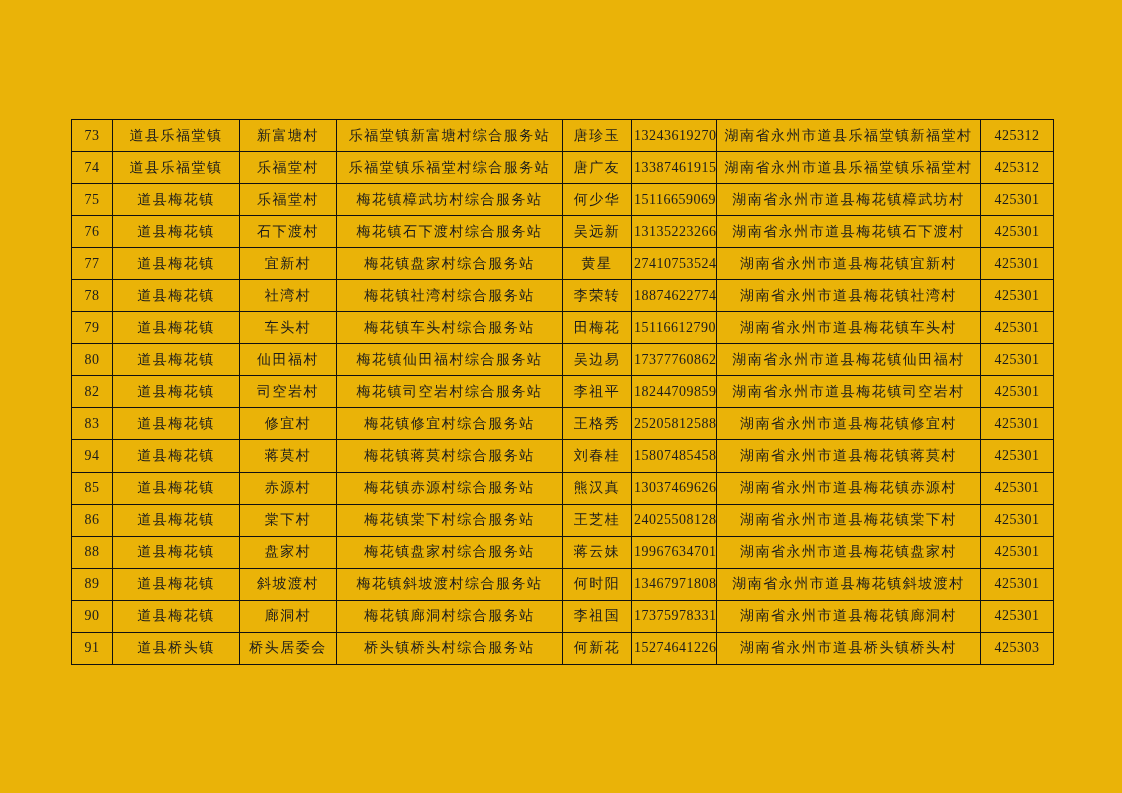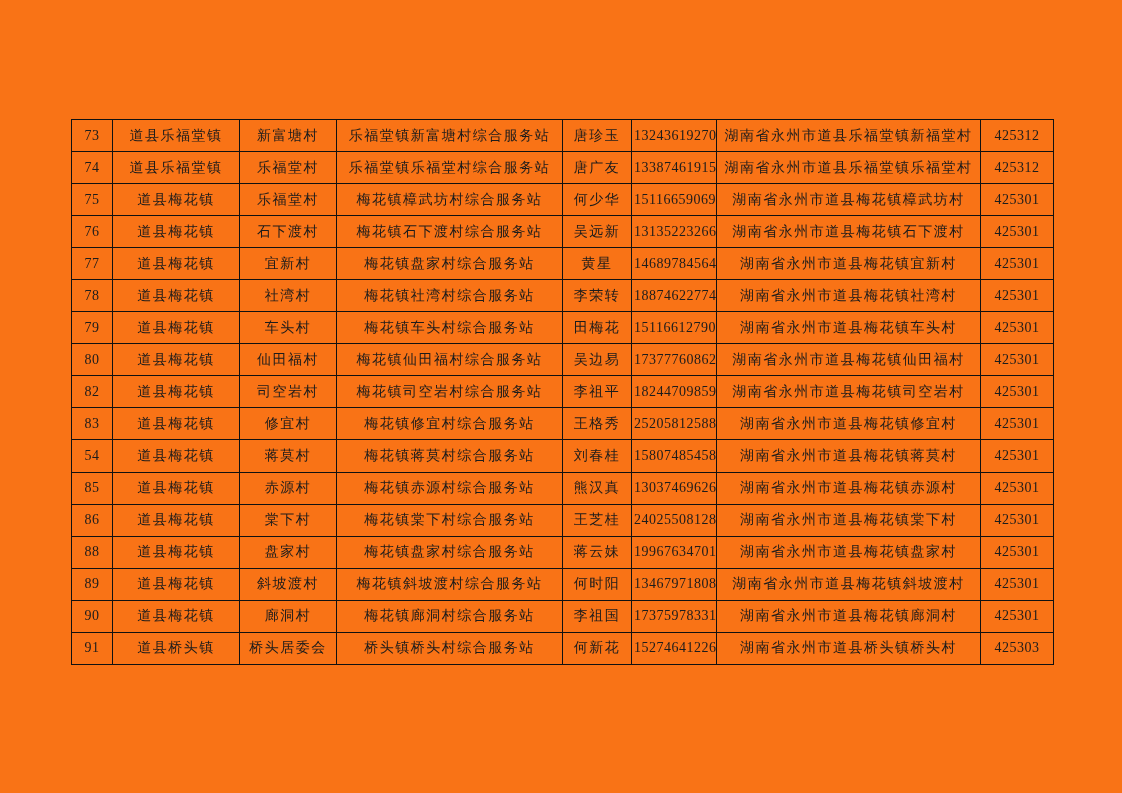--- a/index.html
+++ b/index.html
@@ -4,21 +4,21 @@
 <style>
   html, body {
     margin: 0;
     padding: 0;
     background: #ffffff;
   }
   .page {
     position: relative;
     width: 1122px;
     height: 793px;
-    background: #f97316;
+    background: #eab308;
     overflow: hidden;
     font-family: "Liberation Serif", "DejaVu Serif", serif;
   }
   table.station-table {
     position: absolute;
     left: 71px;
     top: 119px;
     width: 982px;
     height: 546px;
     border-collapse: collapse;
@@ -107,21 +107,21 @@
     <td class="zh">湖南省永州市道县梅花镇石下渡村</td>
     <td class="num">425301</td>
   </tr>
 
   <tr>
     <td class="num">77</td>
     <td class="zh">道县梅花镇</td>
     <td class="zh">宜新村</td>
     <td class="zh">梅花镇盘家村综合服务站</td>
     <td class="zh">黄星</td>
-    <td class="num">14689784564</td>
+    <td class="num">27410753524</td>
     <td class="zh">湖南省永州市道县梅花镇宜新村</td>
     <td class="num">425301</td>
   </tr>
 
   <tr>
     <td class="num">78</td>
     <td class="zh">道县梅花镇</td>
     <td class="zh">社湾村</td>
     <td class="zh">梅花镇社湾村综合服务站</td>
     <td class="zh">李荣转</td>
@@ -169,21 +169,21 @@
     <td class="zh">道县梅花镇</td>
     <td class="zh">修宜村</td>
     <td class="zh">梅花镇修宜村综合服务站</td>
     <td class="zh">王格秀</td>
     <td class="num">25205812588</td>
     <td class="zh">湖南省永州市道县梅花镇修宜村</td>
     <td class="num">425301</td>
   </tr>
 
   <tr>
-    <td class="num">54</td>
+    <td class="num">94</td>
     <td class="zh">道县梅花镇</td>
     <td class="zh">蒋莫村</td>
     <td class="zh">梅花镇蒋莫村综合服务站</td>
     <td class="zh">刘春桂</td>
     <td class="num">15807485458</td>
     <td class="zh">湖南省永州市道县梅花镇蒋莫村</td>
     <td class="num">425301</td>
   </tr>
 
   <tr>

